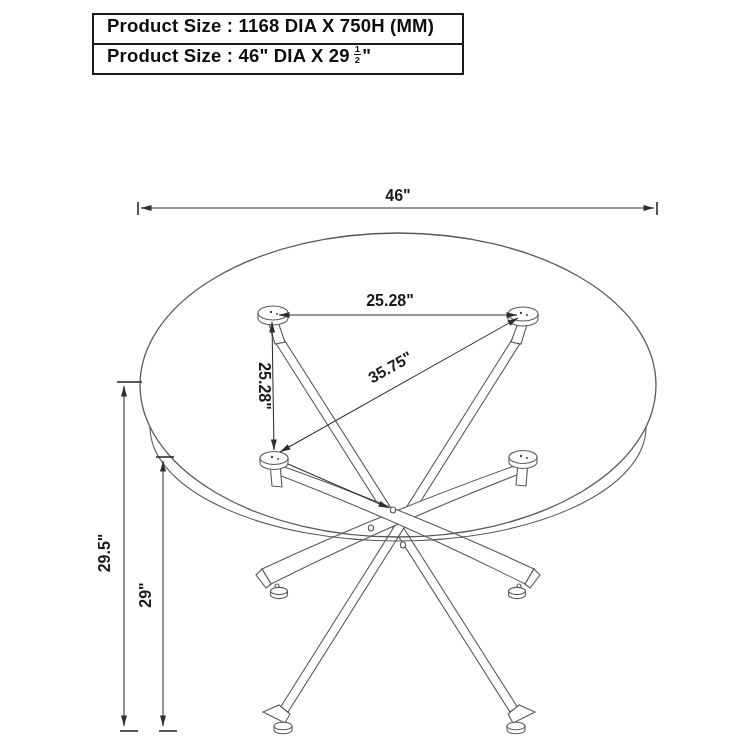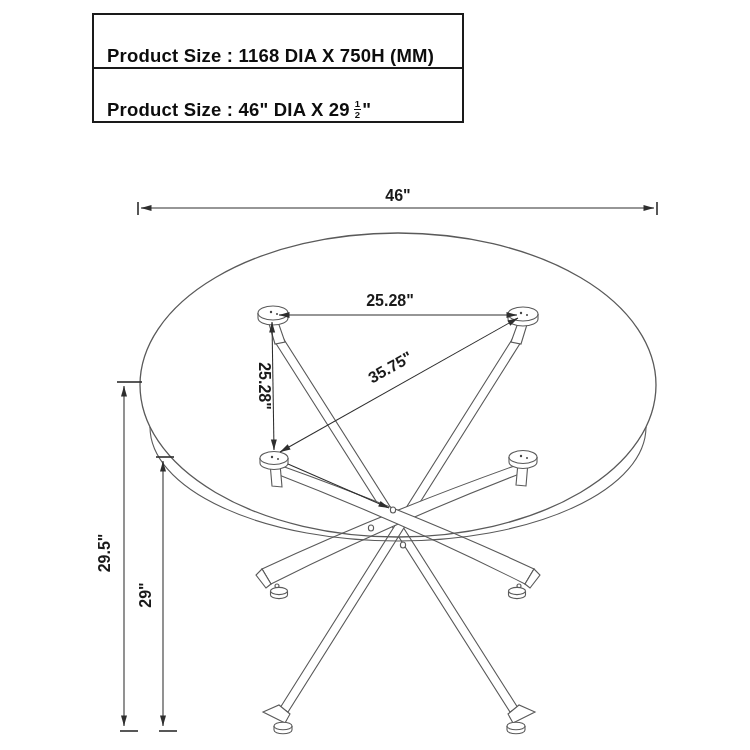--- a/index.html
+++ b/index.html
@@ -11,23 +11,23 @@
     overflow:hidden;
   }
   .header-box{
     position:absolute;
     left:92px; top:13px;
     width:368px;
     border:2px solid #1a1a1a;
     background:#fff;
   }
   .header-row{
-    height:52px;
+    height:28px;
     display:flex;
-    align-items:flex-end;
+    align-items:flex-start;
     padding-left:13px;
     font-size:18.5px;
     font-weight:bold;
     color:#0d0d0d;
     letter-spacing:0.2px;
     white-space:nowrap;
   }
   .header-row + .header-row{
     border-top:2px solid #1a1a1a;
   }

